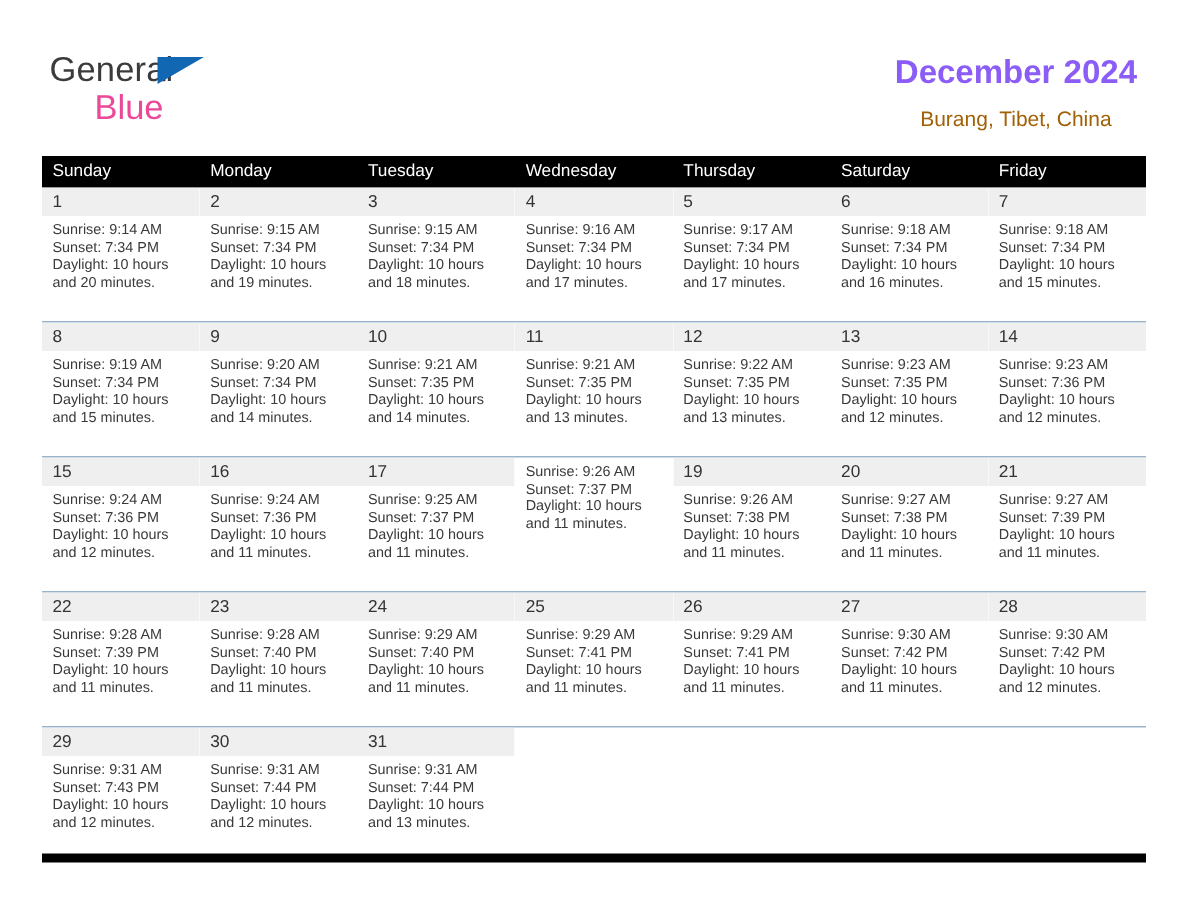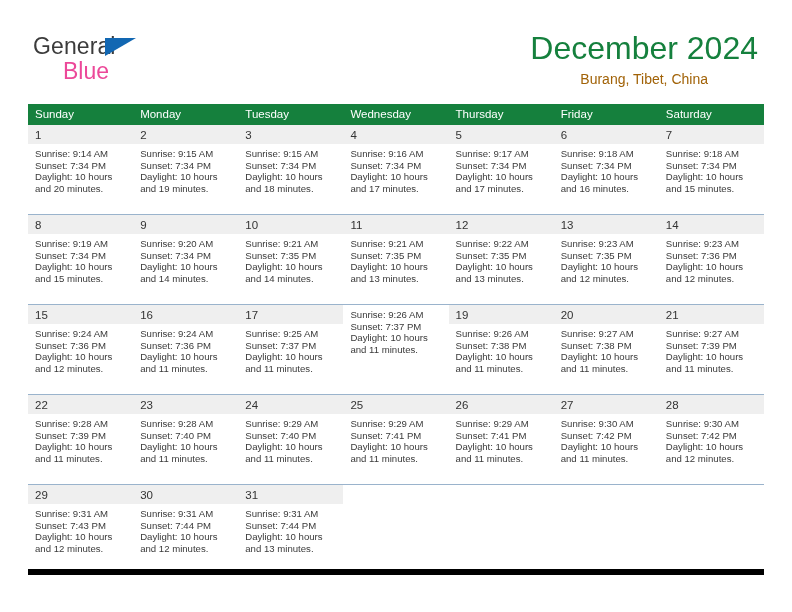--- a/index.html
+++ b/index.html
@@ -60,23 +60,23 @@
     font-family: "Liberation Sans", sans-serif;
   }
 
   .title-block {
     position: absolute;
     right: 34px;
     top: 32px;
     text-align: right;
   }
   .cal-title {
-    font-size: 32px;
-    color: #15803d;
-    font-weight: 400;
+    font-size: 22px;
+    color: #8b5cf6;
+    font-weight: 700;
     line-height: 32px;
     white-space: nowrap;
   }
   .cal-sub {
     margin-top: 6px;
     font-size: 14px;
     color: #a16207;
     line-height: 18px;
     white-space: nowrap;
     text-align: center;
@@ -84,21 +84,21 @@
 
   
   .calendar {
     position: absolute;
     left: 28px;
     top: 104px;
     width: 736px;
   }
   .cal-head {
     display: flex;
-    background: #15803d;
+    background: #000000;
     height: 21px;
   }
   .cal-head .hcell {
     flex: 1 1 0;
     color: #ffffff;
     font-size: 11.5px;
     line-height: 21px;
     padding-left: 7px;
     box-sizing: border-box;
     white-space: nowrap;
@@ -164,22 +164,22 @@
 
   </div>
 
   <div class="calendar">
     <div class="cal-head">
       <div class="hcell">Sunday</div>
       <div class="hcell">Monday</div>
       <div class="hcell">Tuesday</div>
       <div class="hcell">Wednesday</div>
       <div class="hcell">Thursday</div>
+      <div class="hcell">Saturday</div>
       <div class="hcell">Friday</div>
-      <div class="hcell">Saturday</div>
     </div>
     <div id="weeks-container">
         <div class="week">
           <div class="daycell filled">
             <div class="daynum-bar"><span class="daynum">1</span></div>
             <div class="dayinfo">
               <div>Sunrise: 9:14 AM</div>
               <div>Sunset: 7:34 PM</div>
               <div>Daylight: 10 hours</div>
               <div>and 20 minutes.</div>

